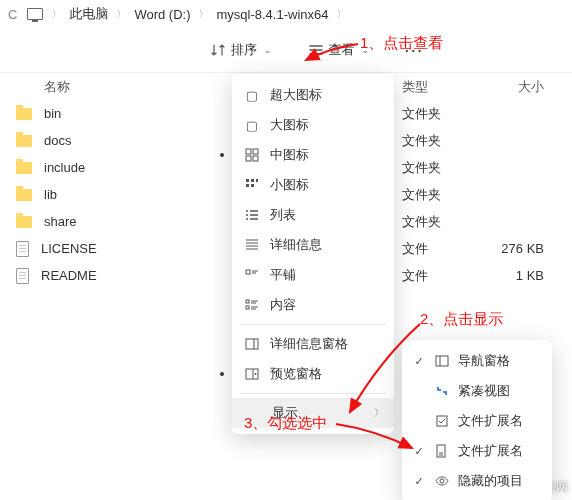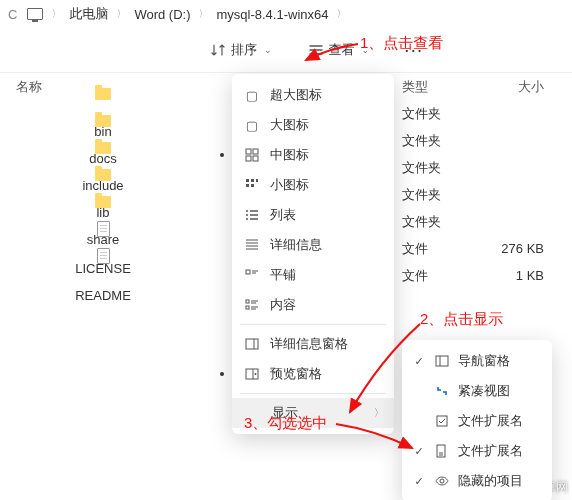--- a/index.html
+++ b/index.html
@@ -10,23 +10,23 @@
     .toolbar { display: flex; align-items: center; height: 44px; padding: 0 6px; gap: 36px; }
     .tb-spacer { width: 168px; }
     .tb-btn { display: flex; align-items: center; gap: 5px; color: #333; }
     .tb-icon { width: 16px; height: 16px; display: inline-flex; align-items: center; justify-content: center; }
     .tb-chev { font-size: 9px; color: #666; margin-left: 2px; }
     .more { letter-spacing: 2px; font-weight: bold; }
     .col-name { width: 190px; padding-left: 16px; }
     .col-mid { flex: 1; position: relative; }
     .col-type { width: 80px; }
     .col-size { width: 90px; text-align: right; padding-right: 28px; }
-    .header-row { display: flex; height: 28px; align-items: center; color: #555; border-top: 1px solid #eee; }
+    .header-row { display: flex; height: 28px; align-items: center; color: #555; border-top: 1px solid #eee; padding-left: 28px; }
     .row { display: flex; height: 27px; align-items: center; }
-    .file-item { display: flex; align-items: center; gap: 24px; flex-direction: column; }
+    .file-item { display: flex; align-items: center; gap: 12px; }
     .folder-icon { width: 16px; height: 12px; background: #ffd96a; border-radius: 1px; position: relative; display: inline-block; }
     .folder-icon::before { content: ""; position: absolute; top: -3px; left: 0; width: 7px; height: 3px; background: #ffd96a; border-radius: 1px 1px 0 0; }
     .doc-icon { width: 13px; height: 16px; border: 1px solid #999; border-radius: 1px; position: relative; display: inline-block; background: #fff; }
     .doc-icon::before { content: ""; position: absolute; top: 3px; left: 2px; right: 2px; height: 1px; background: #ccc; box-shadow: 0 3px 0 #ccc, 0 6px 0 #ccc; }
     .view-menu { position: absolute; top: 74px; left: 232px; width: 162px; background: #fff; border-radius: 6px; box-shadow: 0 6px 24px rgba(0,0,0,0.18); padding: 6px 0; z-index: 10; }
     .vm-item { display: flex; align-items: center; height: 30px; padding: 0 12px; gap: 10px; position: relative; }
     .vm-item.hover { background: #f0f0f0; gap: 12px; }
     .vm-sep { height: 1px; background: #e5e5e5; margin: 4px 8px; }
     .vm-icon { width: 16px; height: 16px; display: inline-flex; align-items: center; justify-content: center; color: #555; }
     .vm-dot { position: absolute; left: -12px; width: 4px; height: 4px; background: #333; border-radius: 50%; }

